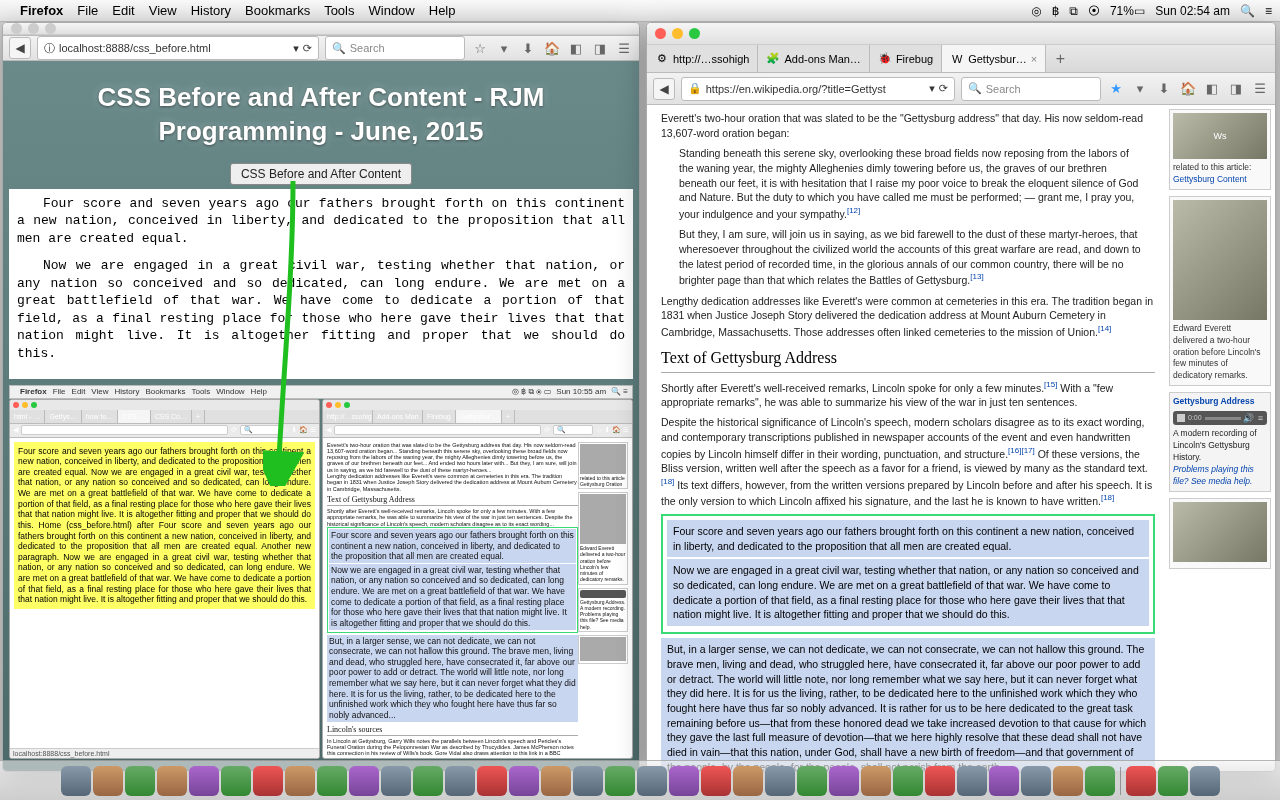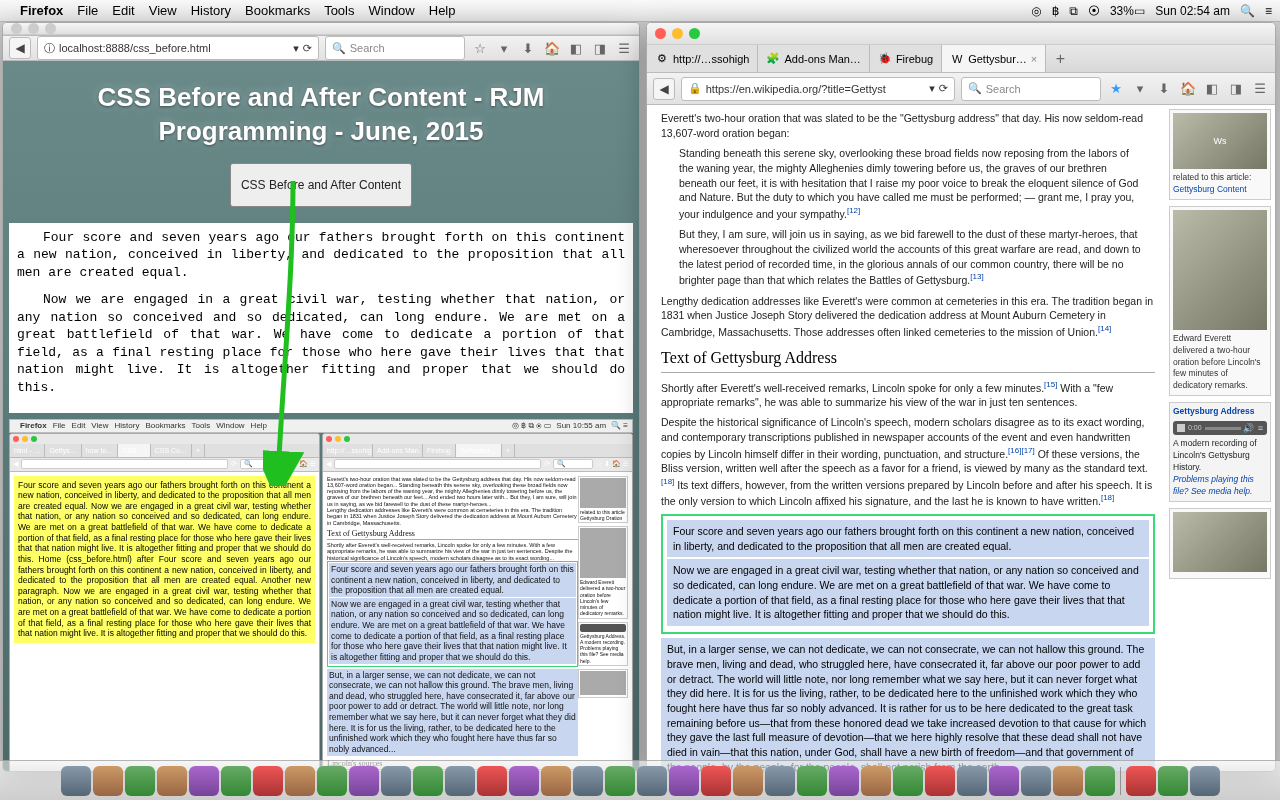--- a/index.html
+++ b/index.html
@@ -36,21 +36,21 @@
 .urlbar { flex: 1; height: 24px; background:#fff; border:1px solid #bbb; border-radius:3px; display:flex; align-items:center; padding:0 6px; font-size:11px; color:#333; gap:4px; overflow:hidden; }
 .urlbar .lock { color:#7a7; font-size:11px; }
 .searchbar { width: 140px; height:24px; background:#fff; border:1px solid #bbb; border-radius:3px; display:flex; align-items:center; padding:0 6px; font-size:11px; color:#888; gap:4px; }
 .tbicon { width:18px; height:18px; display:flex; align-items:center; justify-content:center; color:#666; font-size:13px; }
 
 .content { flex:1; overflow:auto; position:relative; }
 
 
 .css-page { background: linear-gradient(#6a8a8a,#4a6868); color:#fff; min-height:100%; }
 .css-title { text-align:center; padding: 20px 10px 6px; font-size: 26px; font-weight:bold; text-shadow: 0 1px 3px rgba(0,0,0,0.5), 0 0 8px rgba(255,255,255,0.3); line-height:1.3; }
-.css-btn { display:block; margin: 8px auto 16px; background:#eee; color:#222; border:1px solid #888; padding:14px 10px; font-size:12px; border-radius:3px; width: fit-content; }
+.css-btn { display:block; margin: 8px auto 4px; background:#eee; color:#222; border:1px solid #888; padding:3px 10px; font-size:12px; border-radius:3px; width: fit-content; }
 .mono-block { background:#fff; color:#000; font-family: "Courier New", monospace; font-size: 13px; line-height:1.35; padding: 6px 8px; margin: 0 6px; text-align: justify; }
 .mono-block p { margin-bottom: 10px; text-indent: 2em; }
 
 .nested { margin: 6px; position: relative; }
 .nested .mini-menubar { height: 14px; background:#f0f0f0; border:1px solid #bbb; font-size:8px; display:flex; align-items:center; padding:0 4px; gap:6px; color:#333; }
 .nested .mini-menubar .mright { margin-left:auto; display:flex; gap:5px; }
 .nested .mini-wins { display:flex; gap:2px; }
 .nested .mini-win { flex:1; border:1px solid #aaa; background:#fff; display:flex; flex-direction:column; height: 360px; overflow:hidden; border-radius:3px; }
 .nested .mini-tabbar { height: 14px; background:#e0e0e0; border-bottom:1px solid #bbb; display:flex; font-size:7px; }
 .nested .mini-tab { flex:0 0 auto; padding:0 4px; border-right:1px solid #bbb; display:flex; align-items:center; white-space:nowrap; overflow:hidden; max-width:50px; }
@@ -67,21 +67,21 @@
 .wiki-main { flex:1; padding: 6px 10px 6px 14px; }
 .wiki-side { width: 110px; padding: 4px; display:flex; flex-direction:column; gap:6px; }
 .wiki p { margin-bottom: 6px; }
 .wiki .indent { margin-left: 18px; margin-right: 10px; }
 .wiki h2 { font-family: Georgia, serif; font-size: 16px; font-weight:normal; border-bottom: 1px solid #aaa; margin: 8px 0 6px; padding-bottom:2px; color:#000; }
 .wiki a, .wiki .lk { color:#0645ad; }
 .wiki .ref { color:#0645ad; font-size:8px; vertical-align: super; }
 .hl-box { border: 2px solid #3adb76; padding: 4px; margin-bottom: 4px; }
 .blue-block { background: #c8d6f0; padding: 4px 6px; margin-bottom: 2px; color:#000; }
 .thumb { border:1px solid #ccc; padding:3px; font-size:8.5px; background:#f9f9f9; color:#333; }
-.thumb .img { width:100%; height:56px; background:linear-gradient(135deg,#bba 0%,#998 50%,#776 100%); margin-bottom:3px; display:flex; align-items:center; justify-content:center; color:#fff; font-size:9px; }
+.thumb .img { width:100%; height:46px; background:linear-gradient(135deg,#bba 0%,#998 50%,#776 100%); margin-bottom:3px; display:flex; align-items:center; justify-content:center; color:#fff; font-size:9px; }
 .thumb .img.portrait { height: 120px; }
 .audio-box { border:1px solid #ccc; background:#f4f4f4; padding:3px; font-size:8.5px; }
 .audio-ctrl { height:14px; background:#555; border-radius:3px; margin:3px 0; display:flex; align-items:center; padding:0 4px; gap:3px; }
 .audio-ctrl .pb { width:8px;height:8px;background:#ccc; }
 .audio-ctrl .bar { flex:1;height:3px;background:#888; }
 
 
 .dock { position:absolute; left:0; right:0; bottom:0; height:40px; background: linear-gradient(rgba(240,240,240,0.6), rgba(200,200,200,0.8)); border-top:1px solid rgba(0,0,0,0.15); display:flex; align-items:center; justify-content:center; gap:2px; padding:0 10px; }
 .dock .dicon { width:30px; height:30px; border-radius:6px; background:linear-gradient(#89a,#567); flex:0 0 30px; }
 .dock .dicon:nth-child(2n){ background:linear-gradient(#c96,#964); }
@@ -112,21 +112,21 @@
   <span class="mitem">History</span>
   <span class="mitem">Bookmarks</span>
   <span class="mitem">Tools</span>
   <span class="mitem">Window</span>
   <span class="mitem">Help</span>
   <div class="right">
     <span>◎</span>
     <span>฿</span>
     <span>⧉</span>
     <span>⦿</span>
-    <span><span>33%</span> ▭</span>
+    <span><span>71%</span> ▭</span>
     <span>Sun 02:54 am</span>
     <span>🔍</span>
     <span>≡</span>
   </div>
 </div>
 
 <div class="desk">
 
 <div class="win win-left">
   <div class="titlebar">

